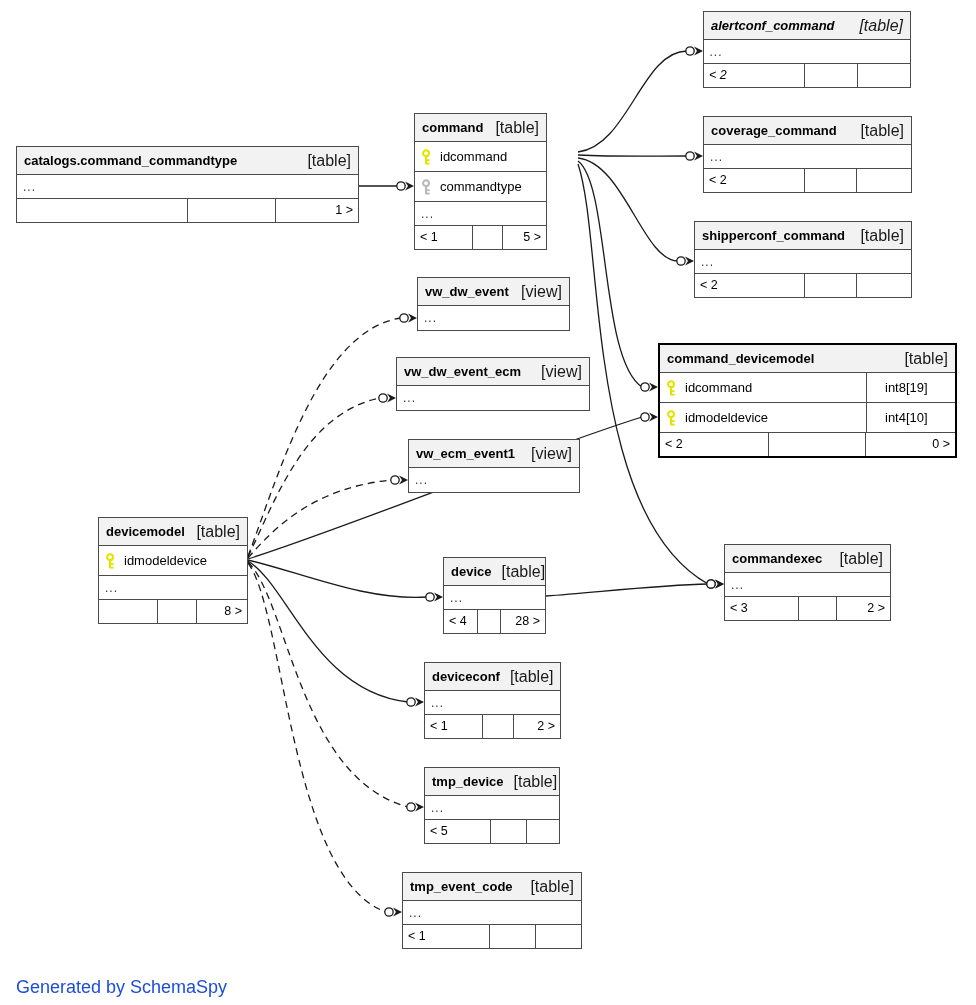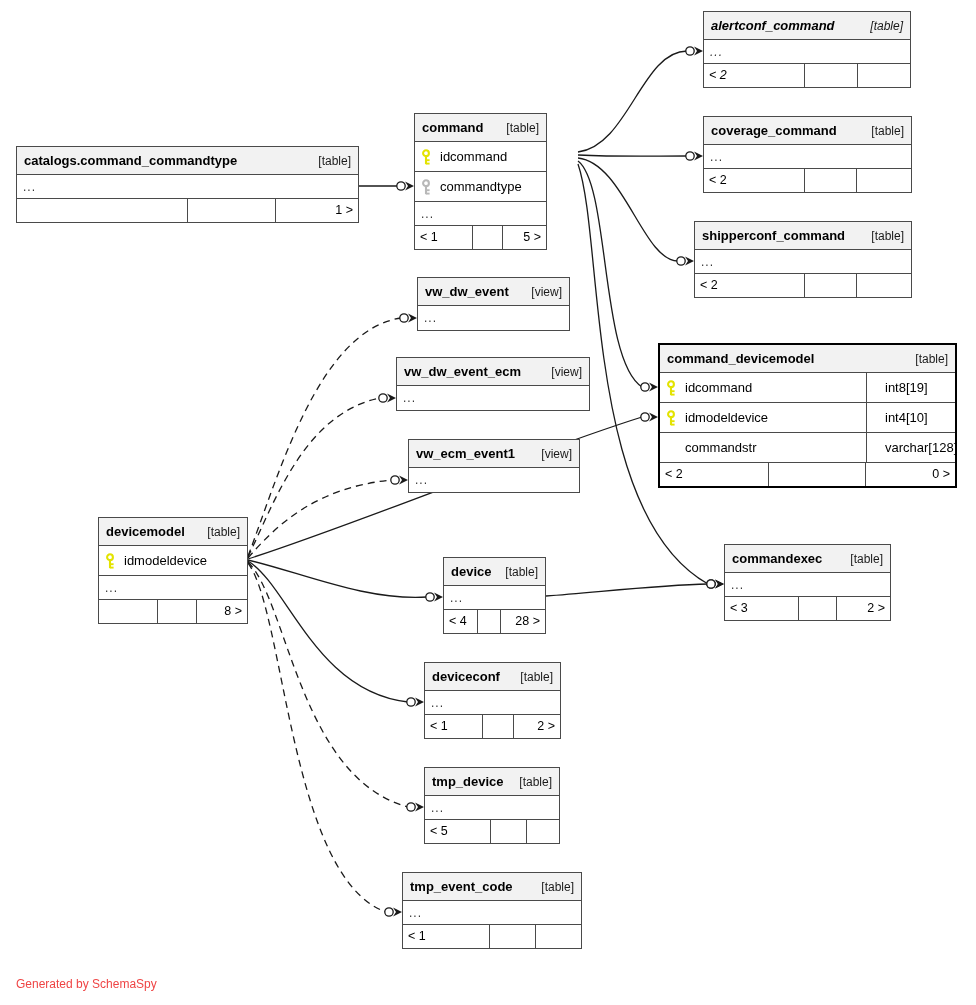--- a/index.html
+++ b/index.html
@@ -12,37 +12,37 @@
     position:absolute;background:#ffffff;border:1px solid #4a4a4a;
     box-sizing:border-box;font-size:13px;line-height:1;cursor:pointer;
   }
   .db-table.focal{border:2px solid #000000;}
   .db-header{
     height:28px;box-sizing:border-box;display:flex;justify-content:space-between;
     align-items:center;background:#f2f2f2;padding:0 7px;gap:10px;
     border-bottom:1px solid #4a4a4a;
   }
   .db-name{font-weight:bold;white-space:nowrap;}
-  .db-badge{font-size:12px;color:#1a1a1a;white-space:nowrap;}
+  .db-badge{font-size:16px;color:#1a1a1a;white-space:nowrap;}
   .db-col{height:30px;box-sizing:border-box;display:flex;align-items:stretch;border-bottom:1px solid #4a4a4a;background:#fff;}
   .col-main{flex:1;display:flex;align-items:center;gap:9px;padding:0 6px;min-width:0;}
   .key-slot{width:10px;height:16px;display:inline-flex;align-items:center;flex:none;}
   .col-type{display:flex;align-items:center;border-left:1px solid #4a4a4a;padding:0 18px;box-sizing:border-box;flex:none;}
   .db-ellipsis{
     height:24px;box-sizing:border-box;display:flex;align-items:center;
     padding:0 6px;border-bottom:1px solid #4a4a4a;color:#333;font-size:12px;letter-spacing:1px;
   }
   .db-footer{height:23px;box-sizing:border-box;display:flex;font-size:12.5px;}
   .db-footer .fc{
     box-sizing:border-box;padding:0 5px;border-right:1px solid #4a4a4a;
     display:flex;align-items:center;white-space:nowrap;overflow:hidden;
   }
   .db-footer .fc:last-child{border-right:none;justify-content:flex-end;}
   .db-table > :last-child{border-bottom:none;}
-  #note{position:absolute;left:16px;top:977px;font-size:12px;color:#ef4444;}
+  #note{position:absolute;left:16px;top:977px;font-size:18px;color:#1d4ed8;}
 </style>
 </head>
 <body>
 
 <div id="canvas">
   <svg id="edges" viewBox="0 0 976 1005">
       <g>
         <path d="M331,186 C360,186 385,186 398,186" fill="none" stroke="#1a1a1a" stroke-width="1.3"></path>
         <circle cx="401" cy="186" r="4.2" fill="#ffffff" stroke="#1a1a1a" stroke-width="1.3"></circle>
         <path d="M414,186 L405,181.4 L408,186 L405,190.6 Z" fill="#1a1a1a"></path>
@@ -231,27 +231,20 @@
               <circle cx="5" cy="4.2" r="2.9" fill="none" stroke="#e3e300" stroke-width="2.1"></circle>
               <line x1="5" y1="7" x2="5" y2="15.2" stroke="#e3e300" stroke-width="2.1"></line>
               <line x1="5" y1="11.2" x2="8.6" y2="11.2" stroke="#e3e300" stroke-width="1.9"></line>
               <line x1="5" y1="14.6" x2="8.6" y2="14.6" stroke="#e3e300" stroke-width="1.9"></line>
             </svg>
           </span>
           <span>idmodeldevice</span>
         </div>
         <div class="col-type" style="width:89px">int4[10]</div>
       </div>
-      <div class="db-col">
-        <div class="col-main">
-          <span class="key-slot"></span>
-          <span>commandstr</span>
-        </div>
-        <div class="col-type" style="width:89px">varchar[128]</div>
-      </div>
       <div class="db-footer">
         <span class="fc" style="width:37%">&lt; 2</span>
         <span class="fc" style="width:33%"></span>
         <span class="fc" style="width:30%">0 &gt;</span>
       </div>
     </div>
     <div class="db-table" style="left: 417px; top: 277px; width: 153px;">
       <div class="db-header">
         <span class="db-name">vw_dw_event</span>
         <span class="db-badge">[view]</span>

